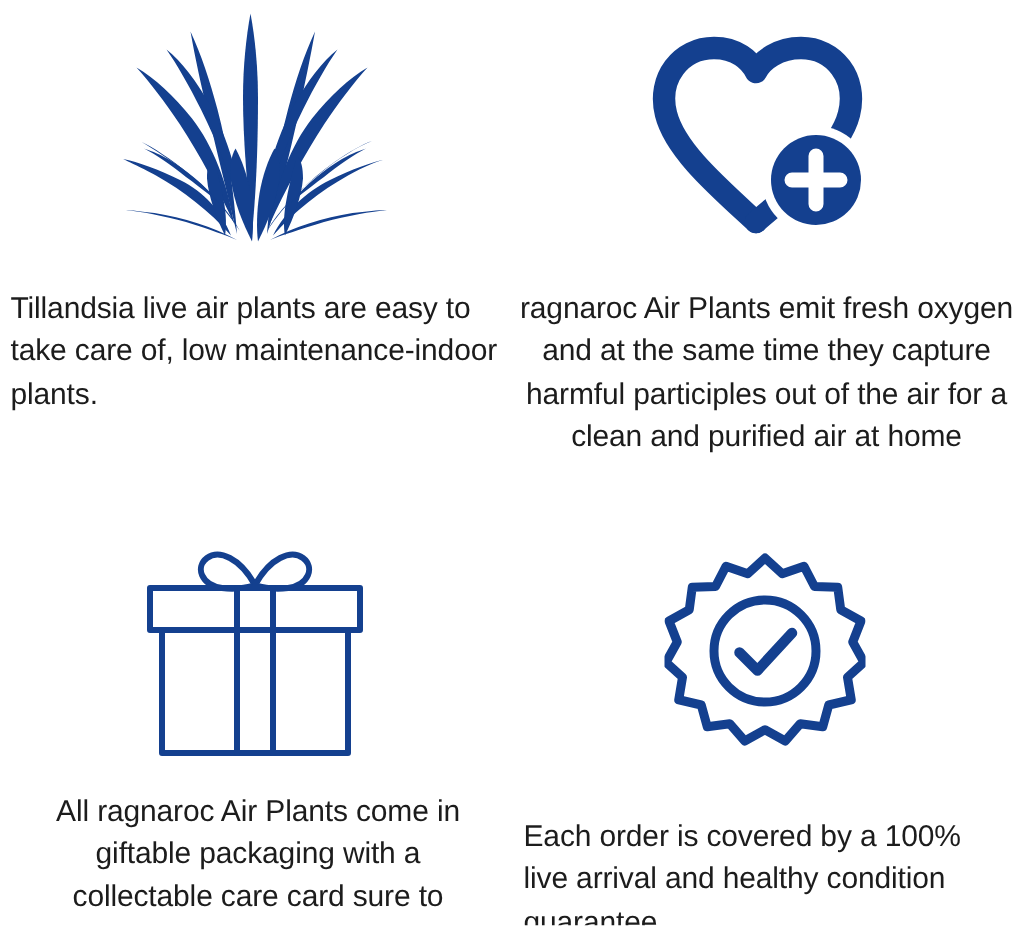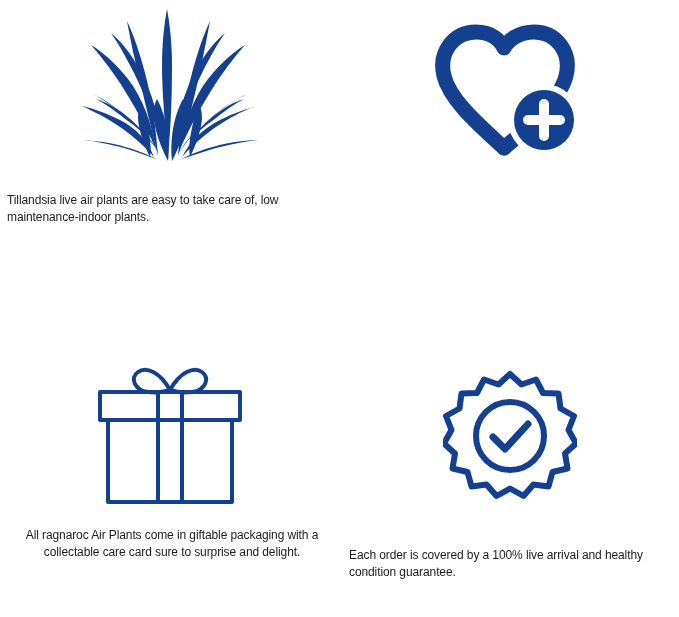--- a/index.html
+++ b/index.html
@@ -42,21 +42,21 @@
   .cell-plant   .icon-holder { height: 165px; padding-top: 4px; }
   .cell-oxygen  .icon-holder { height: 165px; padding-top: 16px; }
   .cell-gift    .icon-holder { height: 195px; padding-top: 52px; }
   .cell-guarantee .icon-holder { height: 195px; padding-top: 58px; }
 
   .icon-holder svg { display: block; }
 
   
   .caption {
     color: #1c1c1c;
-    font-size: 12px;
+    font-size: 20px;
     line-height: 1.42;
     letter-spacing: -0.1px;
     width: 100%;
   }
 
   .cell-plant .caption {
     text-align: left;
     padding: 0 6px 0 7px;
     margin-top: 27px;
   }
@@ -132,20 +132,21 @@
                  C122 8 138 28 132 52
                  C129 64 120 76 108 88" fill="none" stroke="#14408F" stroke-width="15" stroke-linecap="round" stroke-linejoin="round"></path>
         <path d="M70 124 C78 117 88 109 98 100" fill="none" stroke="#14408F" stroke-width="15" stroke-linecap="round" stroke-linejoin="round"></path>
 
         <circle cx="110" cy="96" r="36" fill="#ffffff"></circle>
 
         <circle cx="110" cy="96" r="30" fill="#14408F"></circle>
         <path d="M110 80 L110 112 M94 96 L126 96" stroke="#ffffff" stroke-width="10" stroke-linecap="round"></path>
       </svg>
     </div>
+    <p class="caption">ragnaroc Air Plants emit fresh oxygen and at the same time they capture harmful participles out of the air for a clean and purified air at home</p>
   </div>
 
   <div class="feature-cell cell-gift">
     <div class="icon-holder">
       <svg width="156" height="144" viewBox="0 0 156 144" aria-hidden="true">
         <g fill="none" stroke="#14408F" stroke-width="4" stroke-linejoin="round" stroke-linecap="round">
 
           <path d="M78 28 C68 10 54 4 46 10 C38 16 42 28 56 30 C64 31 72 30 78 28 Z"></path>
 
           <path d="M78 28 C88 10 102 4 110 10 C118 16 114 28 100 30 C92 31 84 30 78 28 Z"></path>

